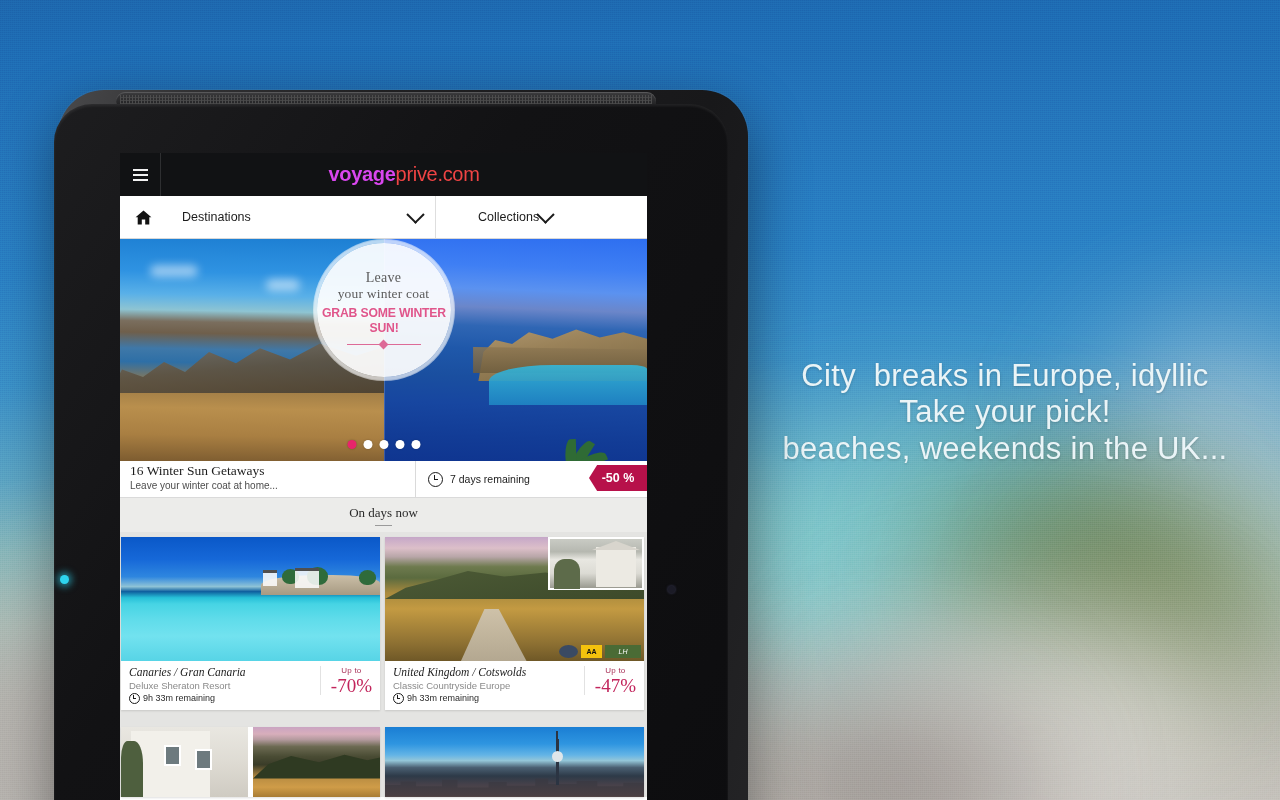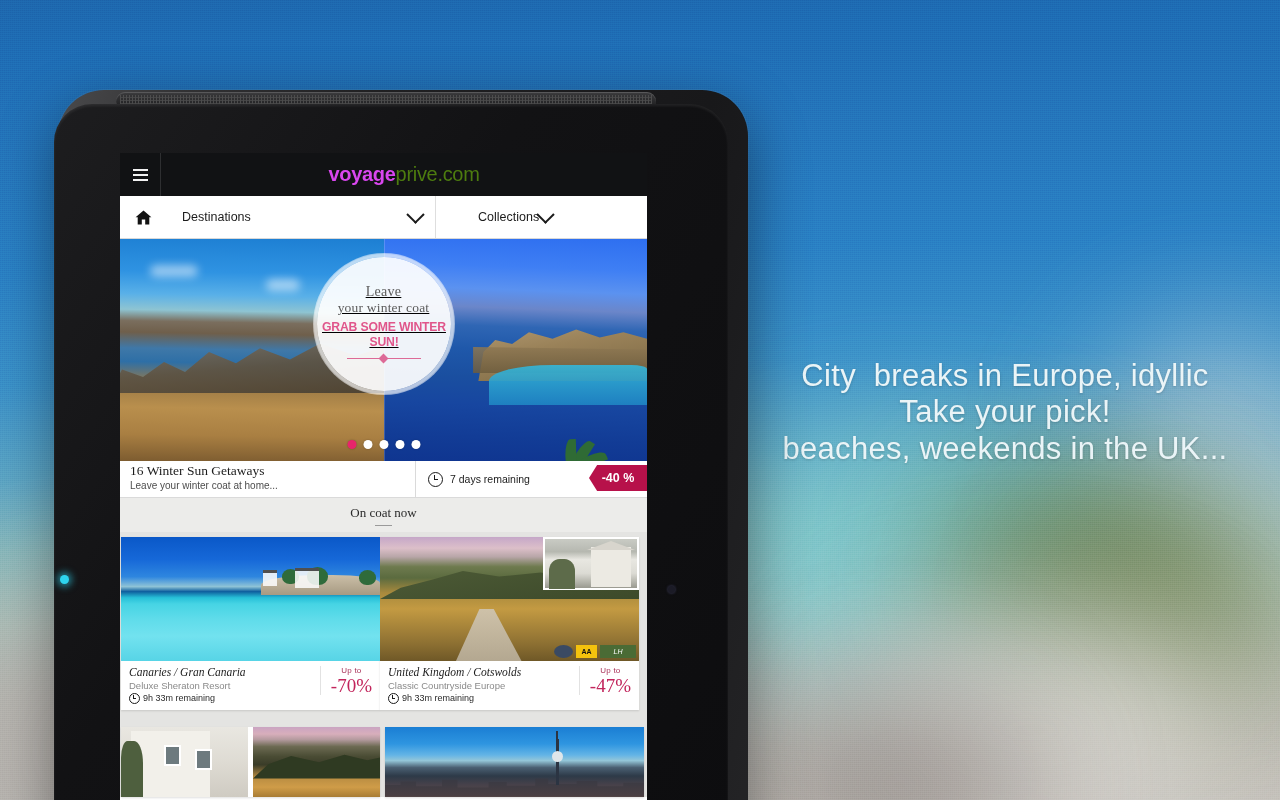--- a/index.html
+++ b/index.html
@@ -96,21 +96,21 @@
     height:43px;background:#111214;display:flex;align-items:center;position:relative;
   }
   .hamburger{
     width:40px;height:43px;display:flex;flex-direction:column;justify-content:center;
     align-items:center;gap:3px;border-right:1px solid #2e2f31;
   }
   .hamburger i{display:block;width:15px;height:2px;background:#f2f2f2;}
   .brandwrap{flex:1;display:flex;justify-content:center;align-items:center;}
   .brand{font-size:20px;letter-spacing:-.3px;font-weight:700;}
   .brand .b1{color:#d946ef;}
-  .brand .b2{color:#4d7c0f;font-weight:400;}
+  .brand .b2{color:#ef4444;font-weight:400;}
 
   
   .navbar{
     height:42px;background:#fff;display:flex;align-items:stretch;
     border-bottom:1px solid #d8d8d8;
   }
   .nav-home{
     width:46px;display:flex;align-items:center;justify-content:center;
   }
   .nav-item{
@@ -186,27 +186,26 @@
   .hero-right .palm i{
     position:absolute;left:44px;bottom:0;width:34px;height:11px;
     background:#2f6b35;border-radius:50% 50% 0 0;transform-origin:0% 100%;
   }
   .hero-overlay-line{
     position:absolute;left:50%;top:0;width:1px;height:100%;
     background:rgba(255,255,255,.18);
   }
 
   .circle{
-    position:absolute;left:50%;top:18px;transform:translateX(-50%);
+    position:absolute;left:50%;top:4px;transform:translateX(-50%);
     width:134px;height:134px;border-radius:50%;
     background:rgba(255,255,255,.93);
     box-shadow:0 0 0 3px rgba(255,255,255,.30), 0 0 0 4px rgba(255,255,255,.55);
     display:flex;flex-direction:column;align-items:center;justify-content:center;
     text-align:center;
-    text-decoration:underline;
   }
   .circ-l1{font-family:"Liberation Serif",serif;font-size:14px;color:#5b5b5b;
            letter-spacing:.3px;line-height:1.05;}
   .circ-l2{font-family:"Liberation Serif",serif;font-size:13.5px;color:#5b5b5b;
            letter-spacing:.2px;line-height:1.25;}
   .circ-l3{font-family:"Liberation Sans",sans-serif;font-size:13px;color:#e0568b;
            font-weight:700;letter-spacing:-.2px;margin-top:2px;
            transform:scaleX(.94);}
   .circ-orn{margin-top:5px;width:74px;height:9px;position:relative;}
   .circ-orn:before{content:"";position:absolute;left:0;top:4px;width:74px;height:1px;background:#dd6a97;}
@@ -243,21 +242,21 @@
 
   
   .sect{
     background:#ececea;height:34px;display:flex;flex-direction:column;
     align-items:center;justify-content:center;
   }
   .sect-t{font-family:"Liberation Serif",serif;font-size:13px;color:#2a2a2a;}
   .sect-rule{width:17px;height:1px;background:#9a9a9a;margin-top:4px;}
 
   
-  .grid{display:flex;padding:5px 1px 12px 1px;background:#e4e4e2;flex-wrap:wrap;}
+  .grid{display:flex;gap:5px;padding:5px 1px 12px 1px;background:#e4e4e2;flex-wrap:wrap;}
   .card{flex:0 0 259px;background:#fff;box-shadow:0 1px 2px rgba(0,0,0,.13);}
   .card-img{height:124px;position:relative;overflow:hidden;}
 
   .img-pool{
     background:linear-gradient(180deg,
       #0a58c8 0%, #1668d8 18%, #2e86df 32%, #8fc3d6 40%,
       #0f5f9e 44%, #27c0d8 49%,
       #46d4e4 54%, #5fdcea 66%, #72e2ef 80%, #57d4e6 100%);
   }
   .img-pool .islet{
@@ -452,26 +451,26 @@
     </div>
 
     <div class="featured">
       <div class="feat-left">
         <div class="feat-title">16 Winter Sun Getaways</div>
         <div class="feat-sub">Leave your winter coat at home...</div>
       </div>
       <div class="feat-right">
         <span class="clockico"></span>
         <span class="feat-rem">7 days remaining</span>
-        <span class="ribbon">-40 %</span>
+        <span class="ribbon">-50 %</span>
       </div>
     </div>
 
     <div class="sect">
-      <div class="sect-t">On coat now</div>
+      <div class="sect-t">On days now</div>
       <div class="sect-rule"></div>
     </div>
 
     <div class="grid">
 
       <div class="card">
         <div class="card-img img-pool">
           <div class="islet"></div>
           <div class="tree" style="left:62%;"></div>
           <div class="tree" style="left:72%;top:30px;width:21px;height:18px;"></div>

